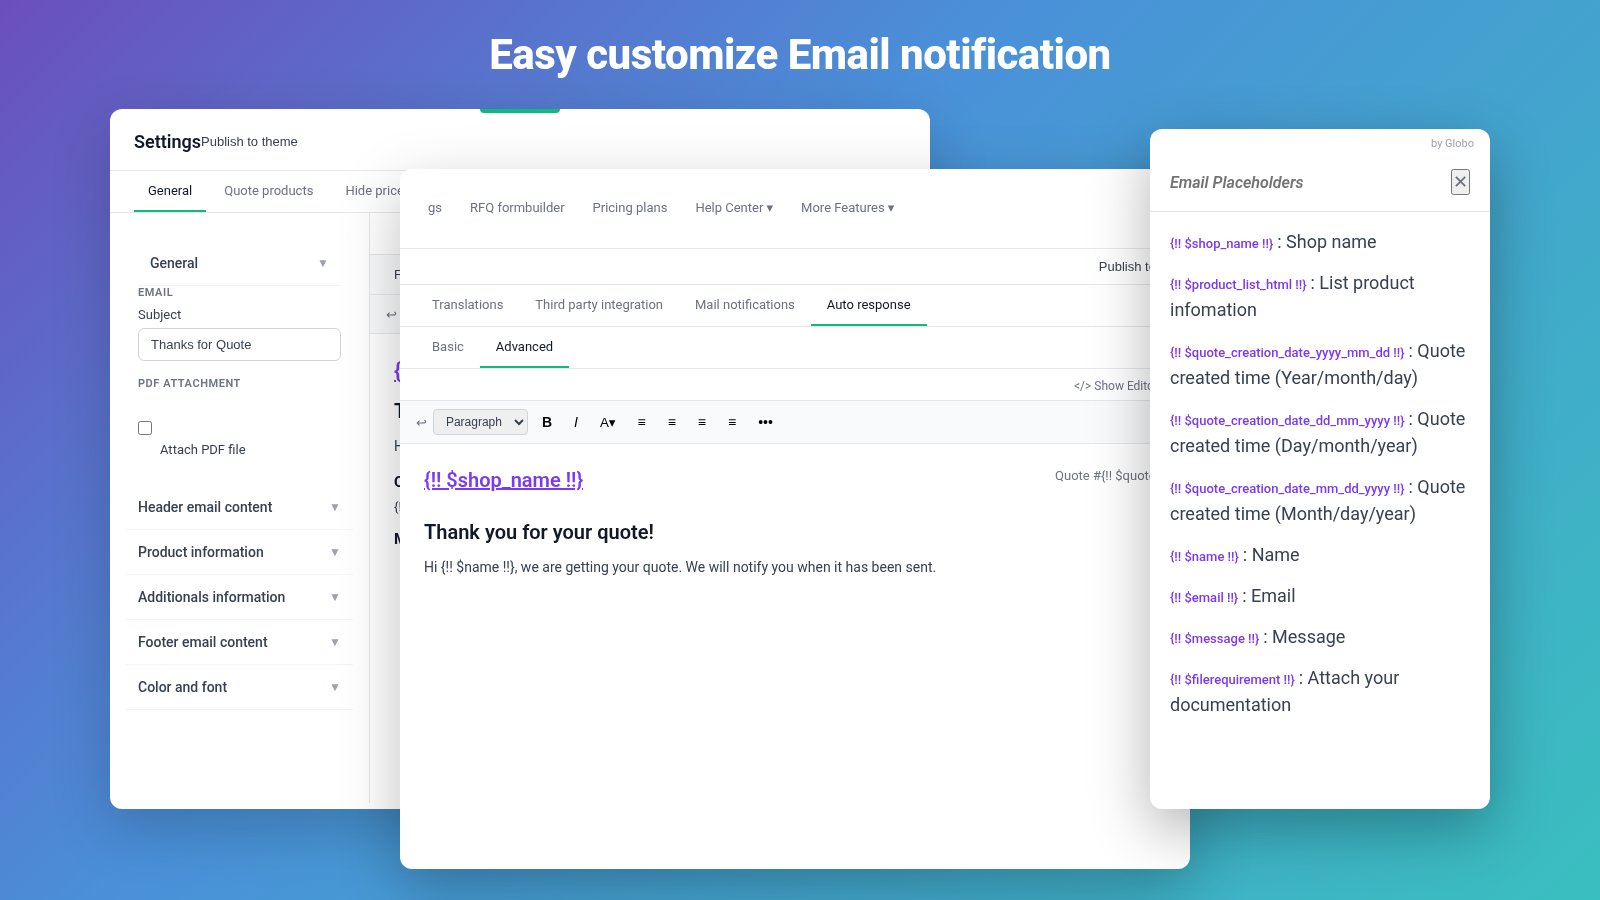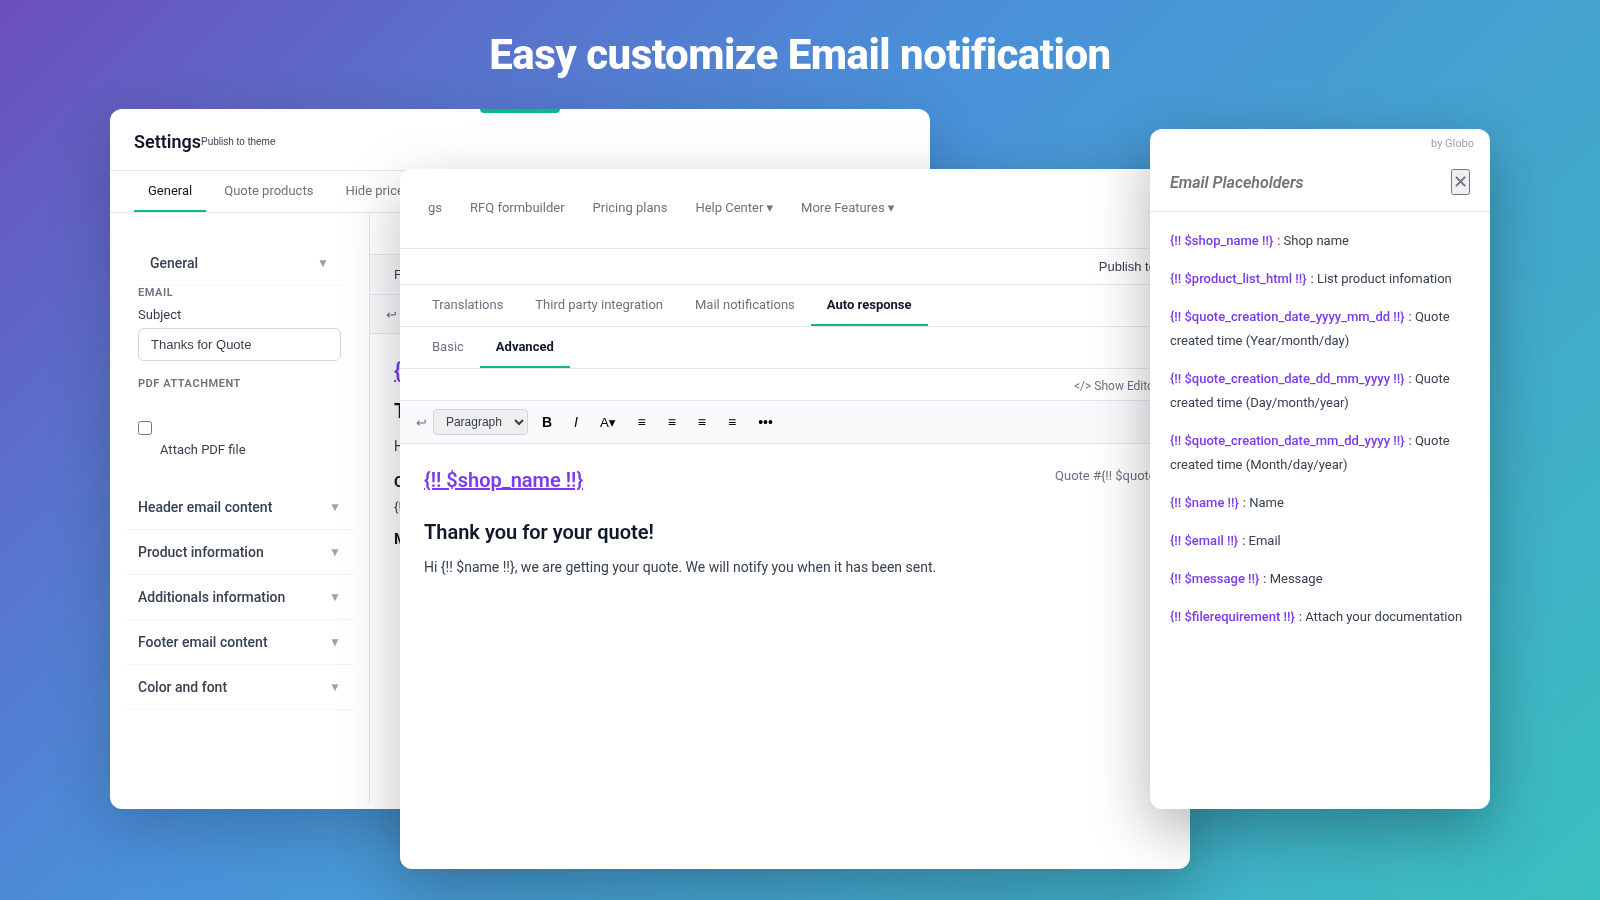--- a/index.html
+++ b/index.html
@@ -49,21 +49,21 @@
       border-bottom: 1px solid #e5e7eb;
     }
 
     .settings-title {
       font-size: 18px;
       font-weight: 600;
       color: #111827;
     }
 
     .publish-btn {
-      font-size: 10px;
+      font-size: 13px;
       color: #374151;
       cursor: pointer;
       background: none;
       border: none;
     }
 
     .settings-tabs {
       display: flex;
       gap: 4px;
       padding: 0 24px;
@@ -329,21 +329,21 @@
       padding: 12px 16px;
       font-size: 13px;
       color: #6b7280;
       cursor: pointer;
       border-bottom: 2px solid transparent;
     }
 
     .ar-tab.active {
       color: #111827;
       border-bottom-color: #10b981;
-      font-weight: 700;
+      font-weight: 400;
     }
 
     .show-editor-btn {
       font-size: 12px;
       color: #6b7280;
       cursor: pointer;
       padding: 8px 16px;
       text-align: right;
     }
 
@@ -423,21 +423,21 @@
       line-height: 1.5;
     }
 
     .ph-code {
       font-size: 13px;
       color: #7c3aed;
       font-weight: 500;
     }
 
     .ph-desc {
-      font-size: 13px;
+      font-size: 18px;
       color: #374151;
     }
 
     
     .settings-top-bar {
       height: 4px;
       background: #10b981;
       width: 80px;
       margin: 0 auto;
       border-radius: 0 0 4px 4px;

